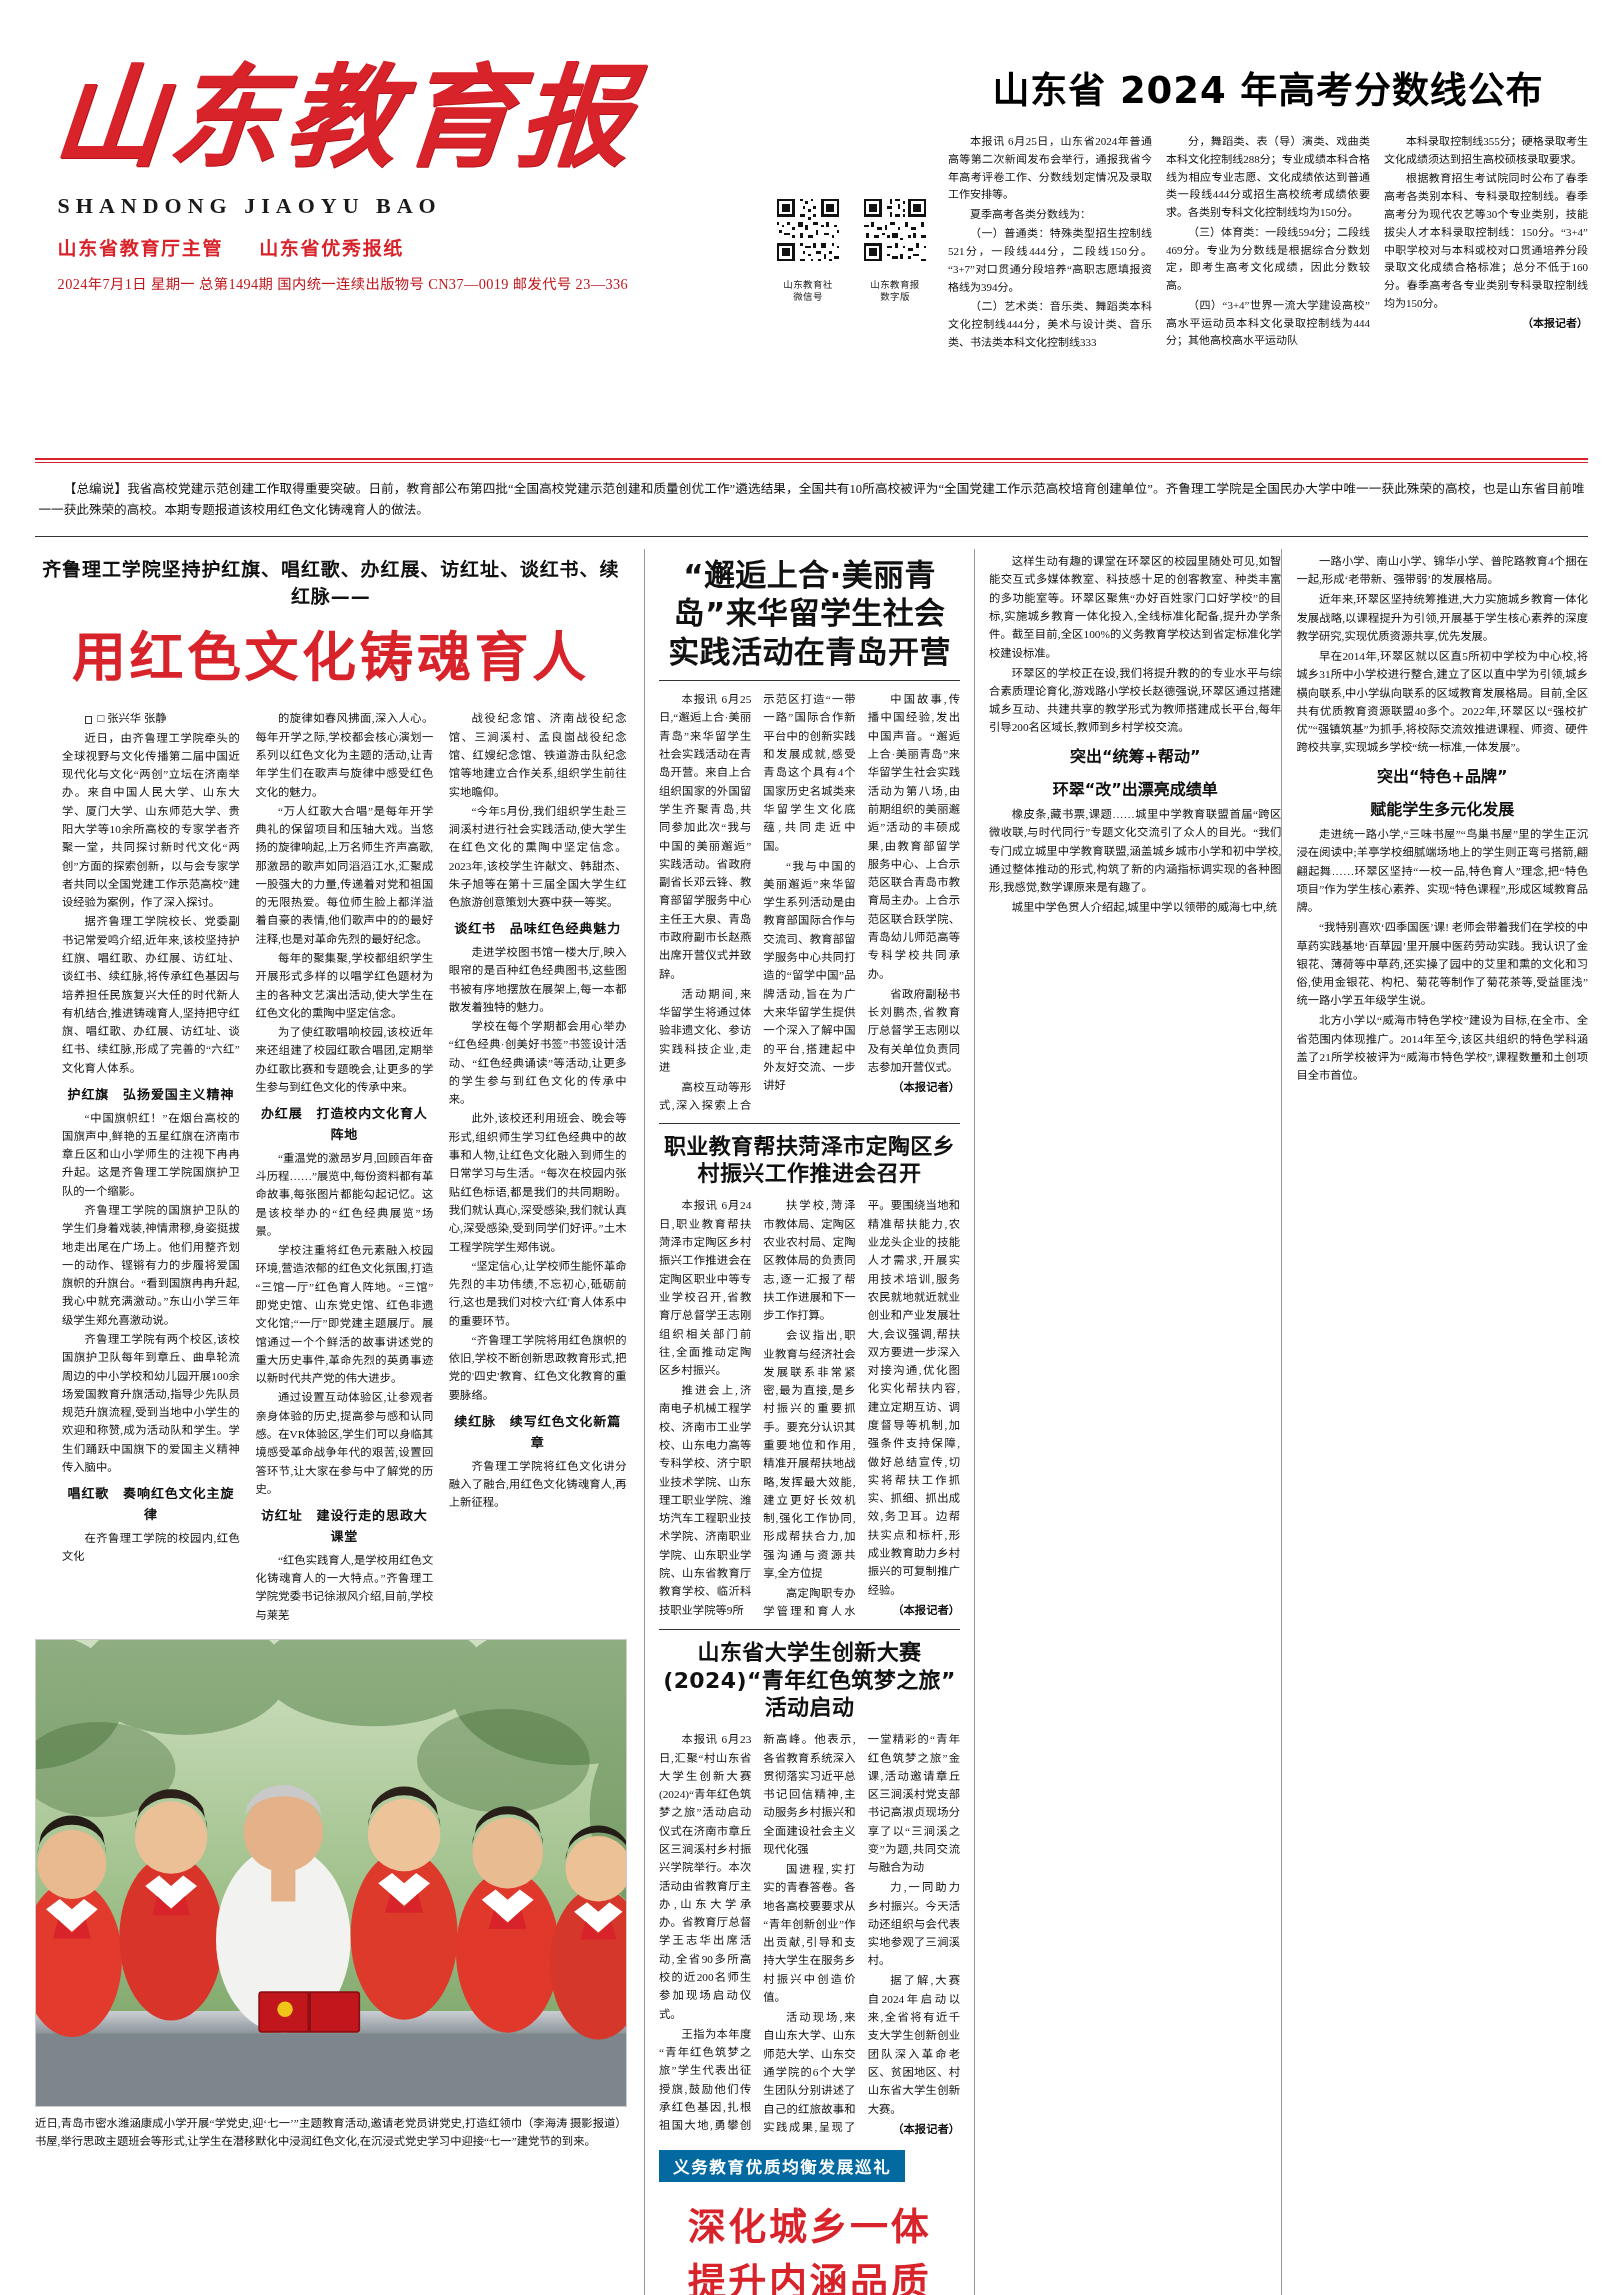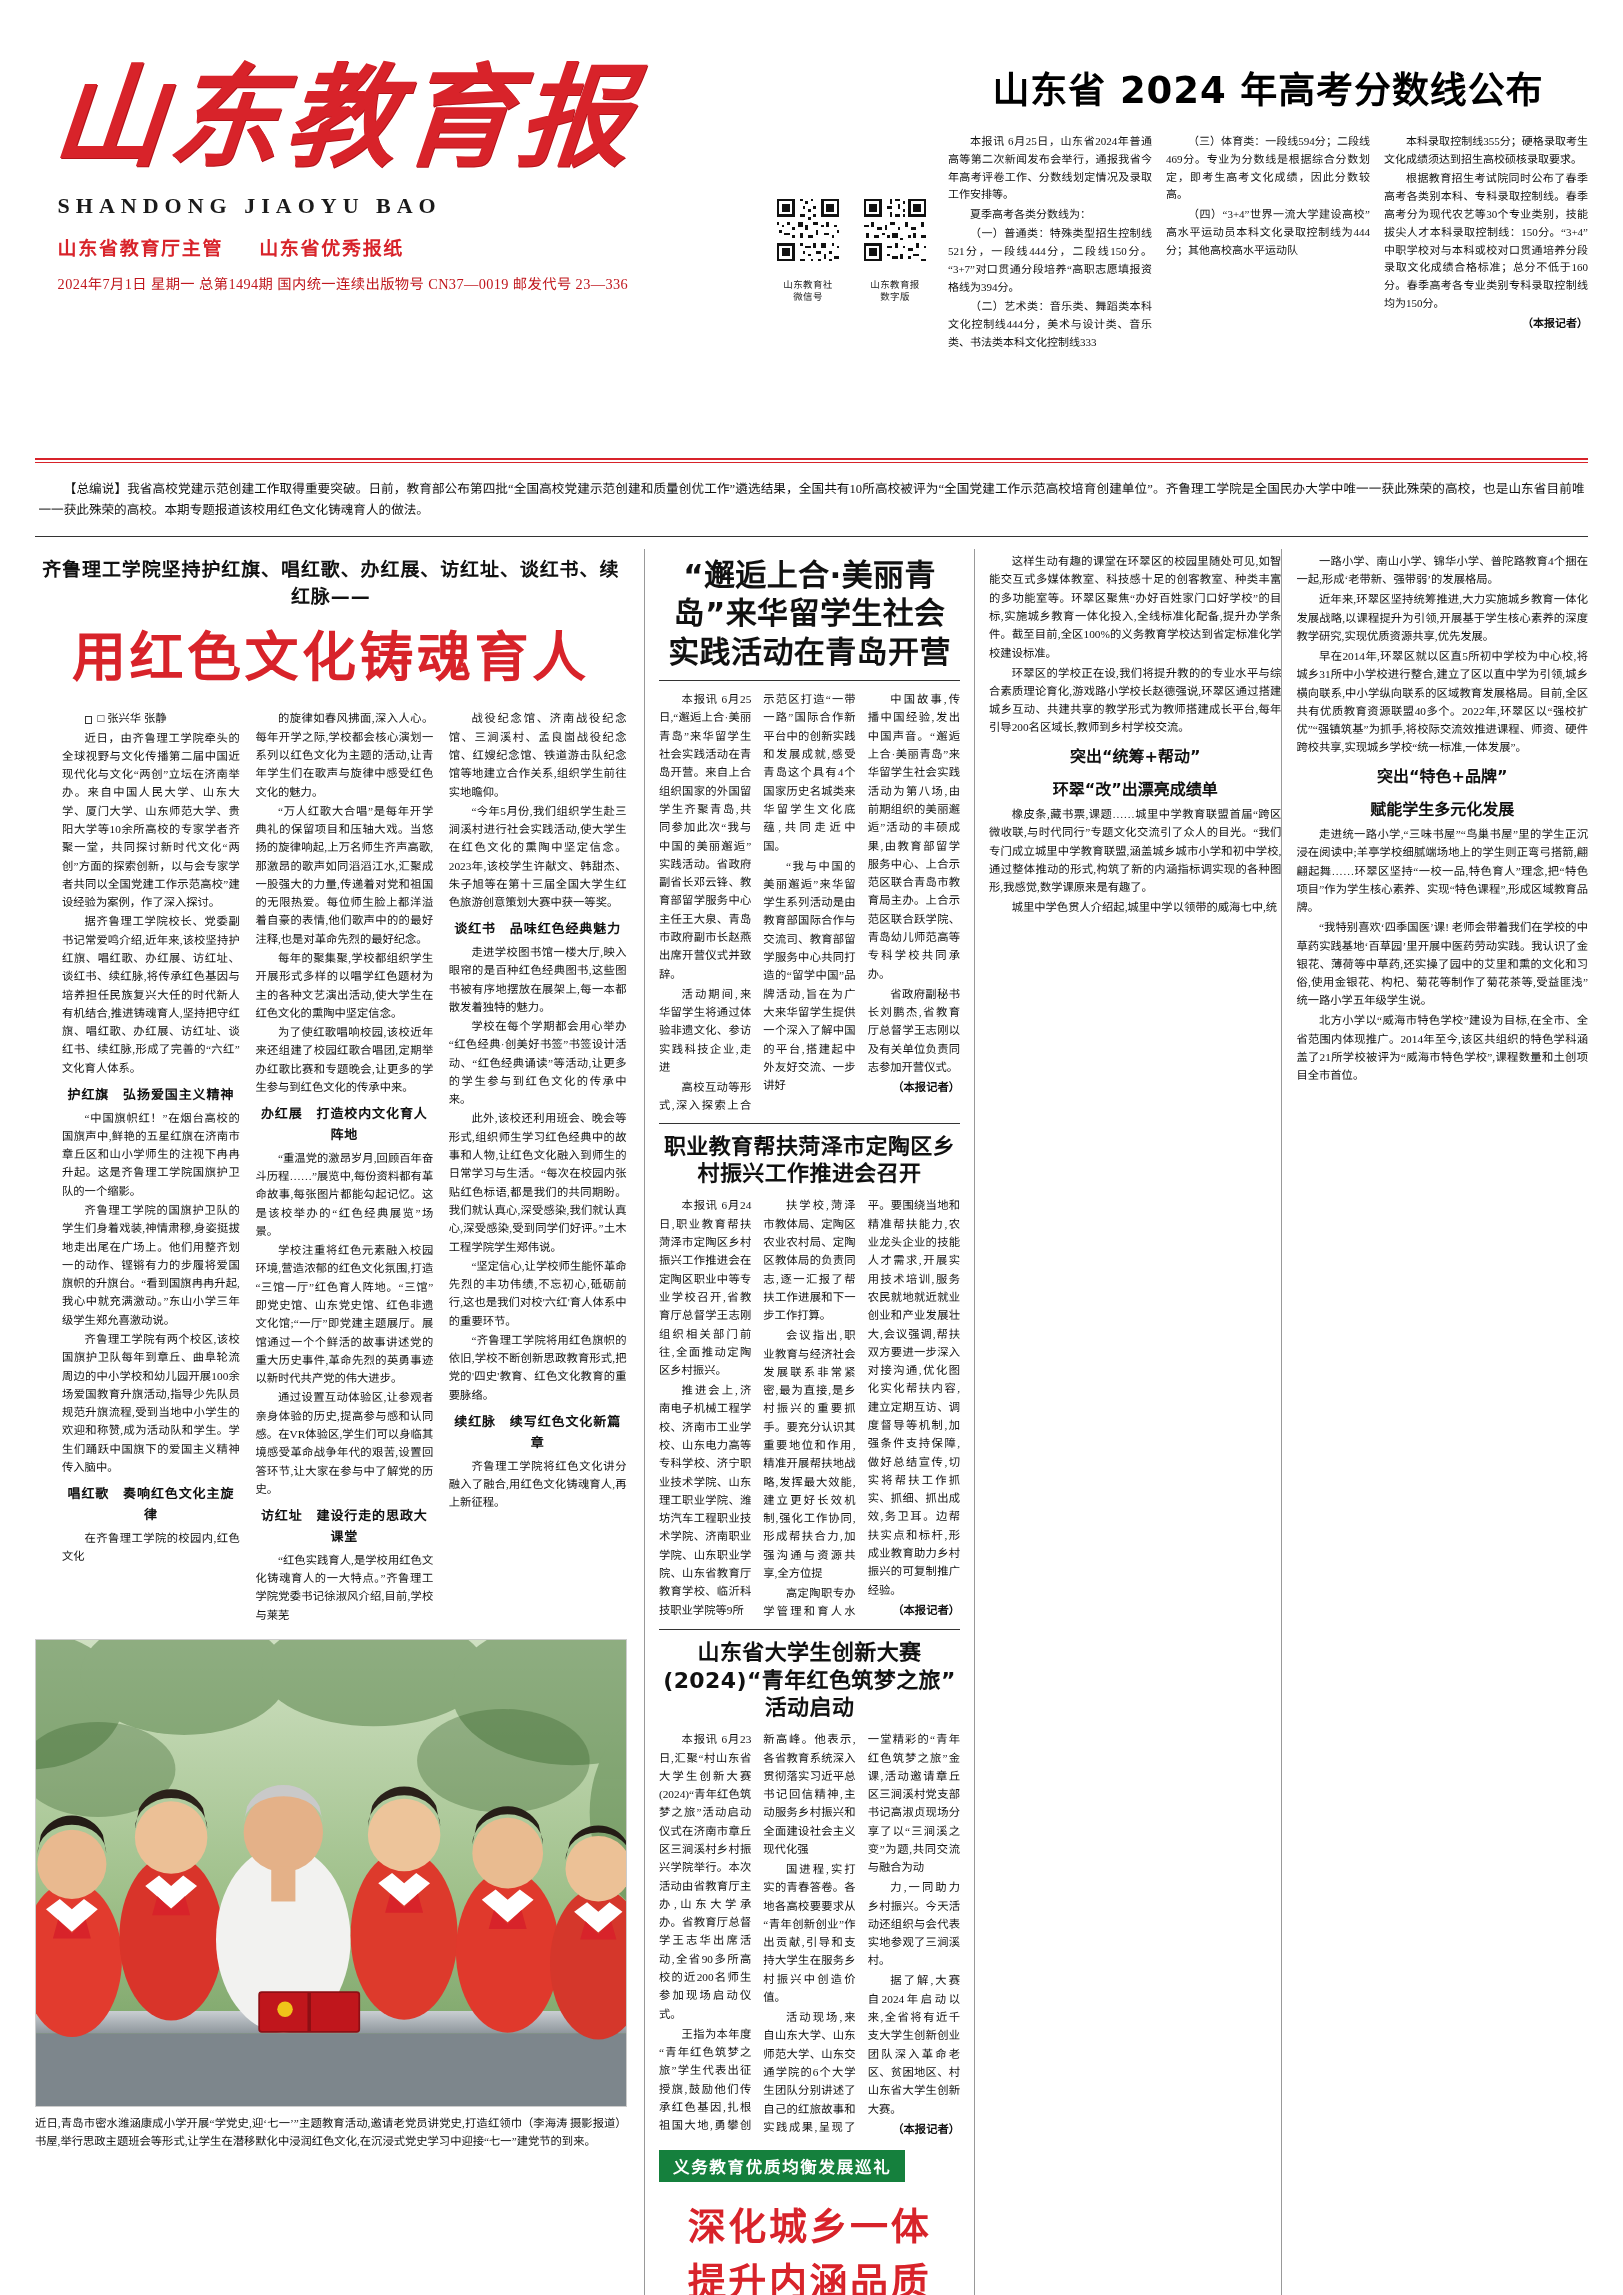--- a/index.html
+++ b/index.html
@@ -118,21 +118,21 @@
     font-family:"DejaVu Sans", sans-serif; font-weight:bold;
     font-size:31px; text-align:center; letter-spacing:0.4px; margin:7px 0 8.7px; line-height:1.25;
   }
   .art-title.sm { font-size:22px; }
   .art-body { font-size:11.3px; line-height:1.62; text-align:justify; }
   .art-body p { margin:0 0 1.7px 0; text-indent:2em; }
   .three-col { column-count:3; column-gap:12px; }
   .sig { text-align:right; font-weight:bold; margin-top:3.5px; }
 
   .section-flag {
-    display:inline-block; background:#15803d; color:#fff; font-weight:bold;
+    display:inline-block; background:#0369a1; color:#fff; font-weight:bold;
     font-family:"DejaVu Sans", sans-serif;
     font-size:16.5px; padding:4.3px 14px; letter-spacing:1.7px; margin:12px 0 8.7px 0;
   }
   .big-red-title {
     font-family:"DejaVu Sans", sans-serif; font-weight:bold; color:#d8232a;
     font-size:38px; text-align:center; letter-spacing:2.6px; margin:5.2px 0 5.2px;
   }
   .big-red-sub { text-align:center; font-size:14.7px; margin:0 0 8.7px; letter-spacing:0.9px; }
   .inline-h { font-weight:bold; text-align:center; font-size:16px; margin:7px 0 2.6px;
               font-family:"DejaVu Sans", sans-serif; }
@@ -288,20 +288,21 @@
     <div class="mast-right">
       <div class="lead-title">山东省 2024 年高考分数线公布</div>
       <div class="lead-cols">
         <div>
           <p>本报讯  6月25日，山东省2024年普通高等第二次新闻发布会举行，通报我省今年高考评卷工作、分数线划定情况及录取工作安排等。</p>
           <p>夏季高考各类分数线为：</p>
           <p>（一）普通类：特殊类型招生控制线521分，一段线444分，二段线150分。“3+7”对口贯通分段培养“高职志愿填报资格线为394分。</p>
           <p>（二）艺术类：音乐类、舞蹈类本科文化控制线444分，美术与设计类、音乐类、书法类本科文化控制线333</p>
         </div>
         <div>
+          <p>分，舞蹈类、表（导）演类、戏曲类本科文化控制线288分；专业成绩本科合格线为相应专业志愿、文化成绩依达到普通类一段线444分或招生高校统考成绩依要求。各类别专科文化控制线均为150分。</p>
           <p>（三）体育类：一段线594分；二段线469分。专业为分数线是根据综合分数划定，即考生高考文化成绩，因此分数较高。</p>
           <p>（四）“3+4”世界一流大学建设高校”高水平运动员本科文化录取控制线为444分；其他高校高水平运动队</p>
         </div>
         <div>
           <p>本科录取控制线355分；硬格录取考生文化成绩须达到招生高校硕核录取要求。</p>
           <p>根据教育招生考试院同时公布了春季高考各类别本科、专科录取控制线。春季高考分为现代农艺等30个专业类别，技能拔尖人才本科录取控制线：150分。“3+4”中职学校对与本科或校对口贯通培养分段录取文化成绩合格标准；总分不低于160分。春季高考各专业类别专科录取控制线均为150分。</p>
           <p class="byline">（本报记者）</p>
         </div>
       </div>
     </div>

